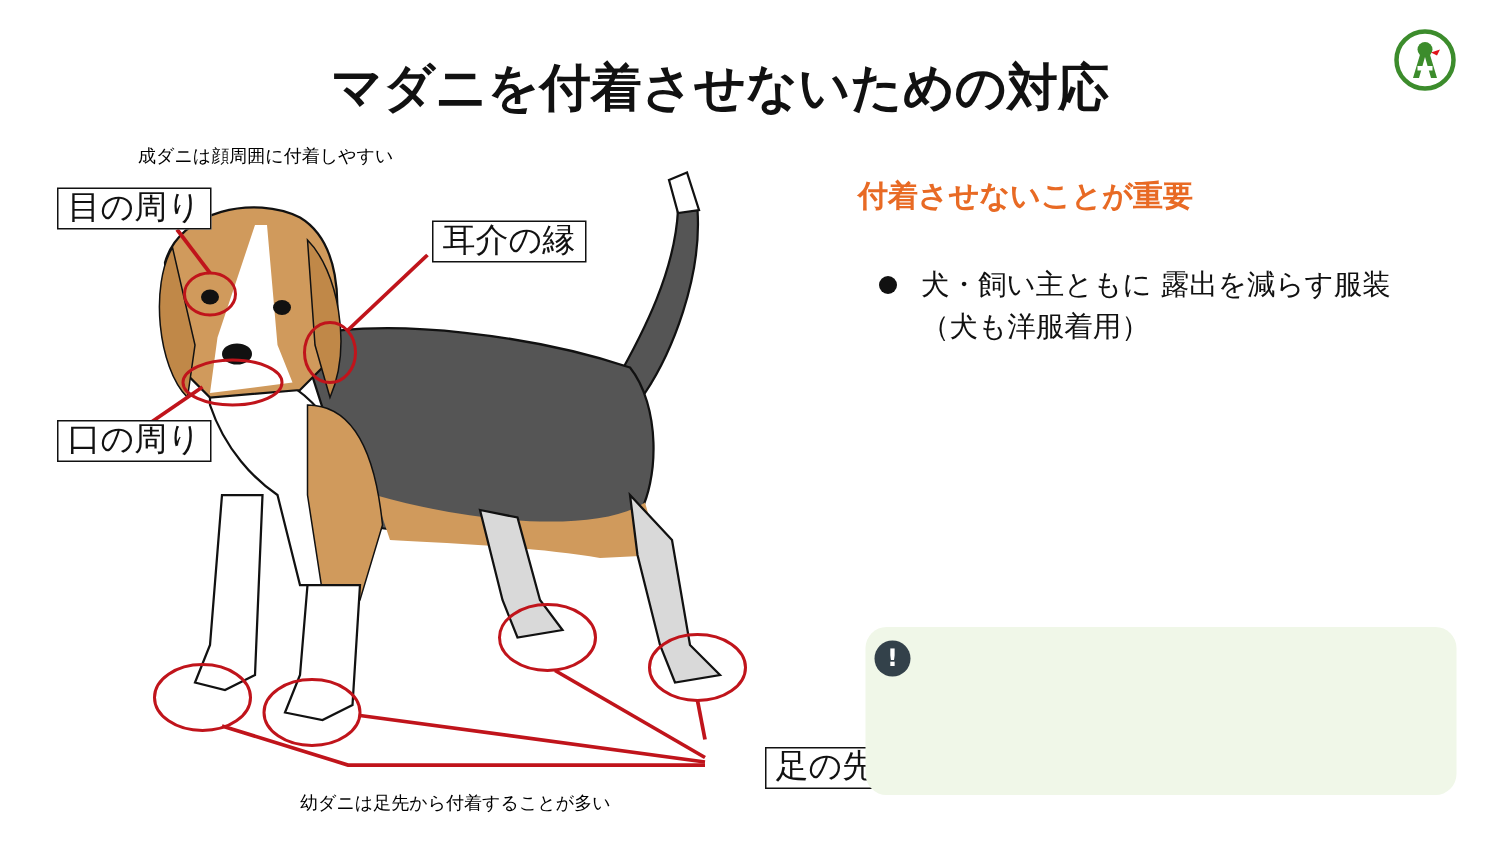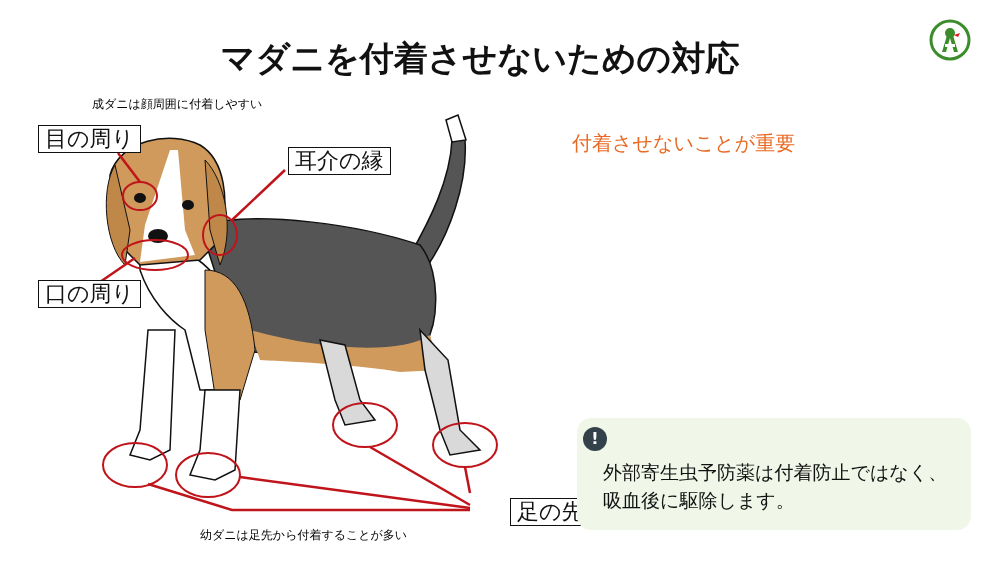--- a/index.html
+++ b/index.html
@@ -18,21 +18,21 @@
   #caption-bottom { left: 200px; top: 527px; }
   .label-box {
     border: 1.5px solid #111; background: #fff; font-size: 22px; padding: 2px 6px;
     line-height: 22px; white-space: nowrap;
   }
   #label-eye { left: 38px; top: 125px; }
   #label-ear { left: 288px; top: 147px; }
   #label-mouth { left: 38px; top: 280px; }
   #label-feet { left: 470px; top: 498px; margin-left: 40px; }
   #dog-svg { left: 0; top: 0; }
-  #right-heading { left: 572px; top: 130px; color: #e86a24; font-size: 20px; font-weight: normal; }
+  #right-heading { left: 572px; top: 117px; color: #e86a24; font-size: 20px; font-weight: bold; }
   .bullets { left: 582px; top: 176px; width: 380px; margin: 0; padding: 0; list-style: none; }
   .bullets li { position: relative; padding-left: 32px; font-size: 19px; line-height: 28px; margin-bottom: 17px; color: #111; }
   .bullets li .dot { position: absolute; left: 4px; top: 8px; width: 12px; height: 12px; border-radius: 50%; background: #111; }
   #note {
     left: 577px; top: 418px; width: 394px; height: 112px; background: #f0f7e8;
     border-radius: 14px;
   }
   #note-icon {
     position: absolute; left: 6px; top: 9px; width: 24px; height: 24px; border-radius: 50%;
     background: #33414a; color: #fff; font-weight: bold; font-size: 16px; text-align: center; line-height: 24px;
@@ -102,18 +102,18 @@
 <div id="caption-top" class="abs red-caption">成ダニは顔周囲に付着しやすい</div>
 <div id="caption-bottom" class="abs red-caption">幼ダニは足先から付着することが多い</div>
 
 <div id="label-eye" class="abs label-box">目の周り</div>
 <div id="label-ear" class="abs label-box">耳介の縁</div>
 <div id="label-mouth" class="abs label-box">口の周り</div>
 <div id="label-feet" class="abs label-box">足の先端</div>
 
 <div id="right-heading" class="abs">付着させないことが重要</div>
 <ul class="abs bullets">
+  <li><span class="dot"></span><span>犬・飼い主ともに 露出を減らす服装（犬も洋服着用）</span></li>
 </ul>
 
 <div id="note" class="abs">
   <div id="note-icon">!</div>
-  <div id="note-text">外部寄生虫予防薬は付着防止ではなく、吸血後に駆除します。</div>
 </div>
 
 </body></html>

